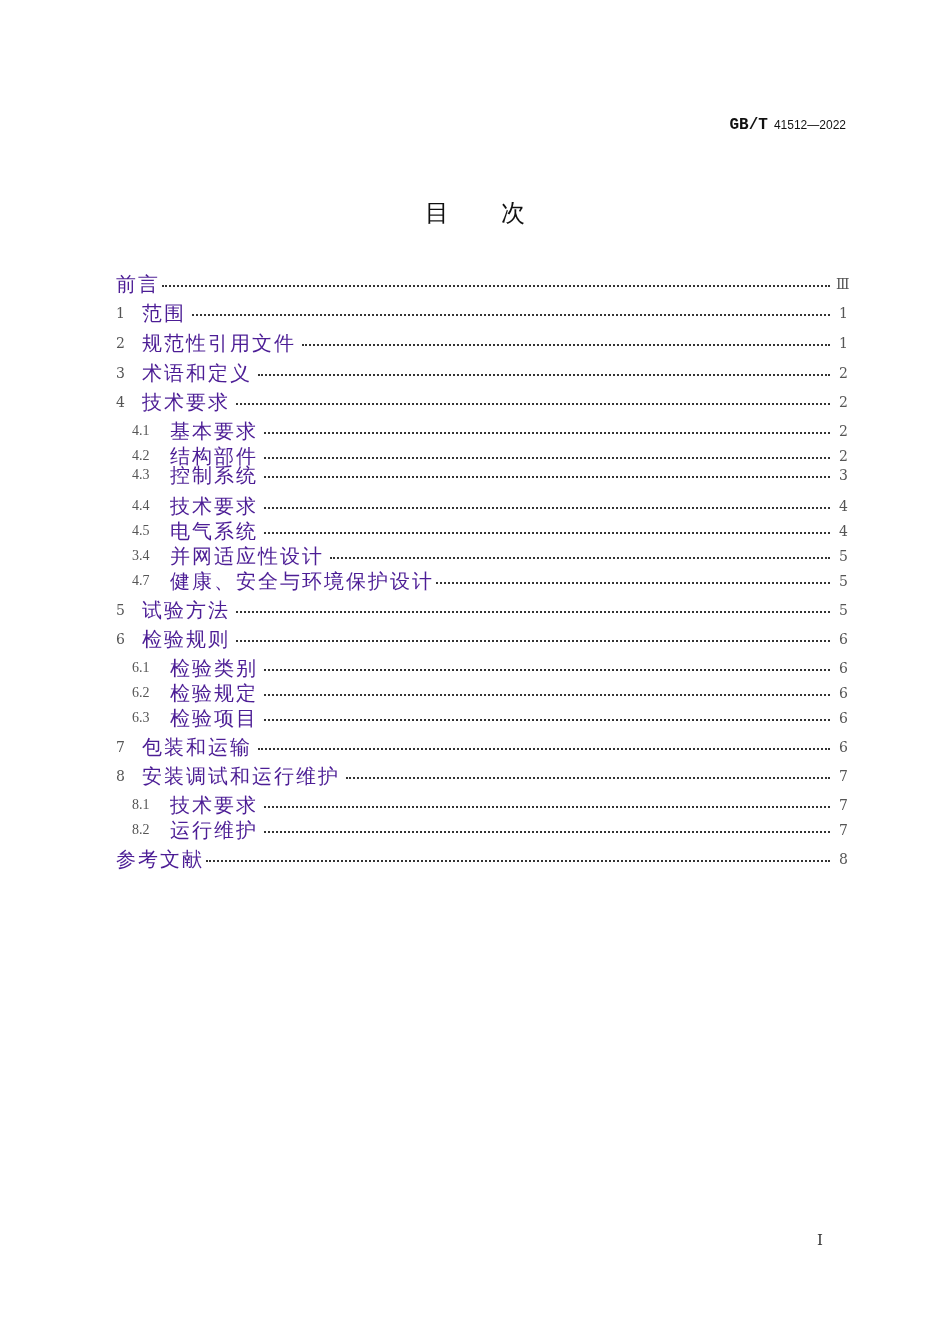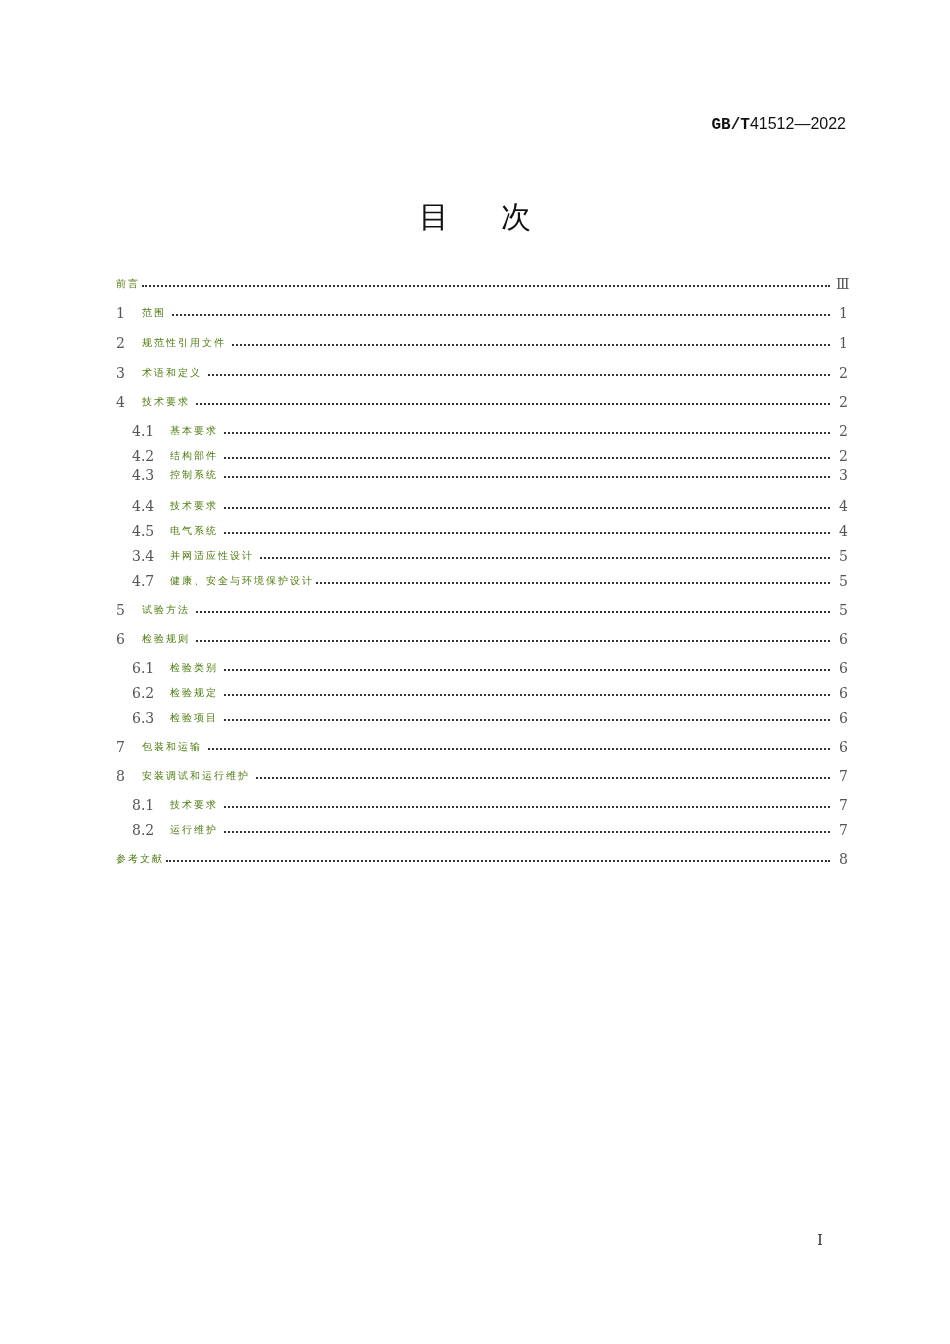--- a/index.html
+++ b/index.html
@@ -23,30 +23,31 @@
     color: #111;
     white-space: nowrap;
   }
   .std-code .gbt {
     font-family: Liberation Mono, monospace;
     font-weight: bold;
     font-size: 16px;
   }
   .std-code .num {
     font-family: "Liberation Sans", "DejaVu Sans", sans-serif;
-    font-size: 16px;
+    font-size: 12px;
+    margin-left: 6px;
   }
   .toc-title {
     position: absolute;
     top: 197px;
     left: 0;
     width: 950px;
     text-align: center;
     font-family: "DejaVu Sans", sans-serif;
-    font-size: 30px;
+    font-size: 24px;
     color: #111;
   }
   .toc-title span { display: inline-block; }
   .toc-title .gap { width: 52px; }
 
   .toc {
     position: absolute;
     left: 116px;
     top: 273px;
     width: 732px;
@@ -62,27 +63,27 @@
     line-height: 22px;
     color: #333;
   }
   .toc-row .num {
     flex: 0 0 auto;
     font-family: "DejaVu Serif", serif;
     color: #555;
   }
   .toc-row.lvl1 .num { width: 26px; }
   .toc-row.lvl2 { left: 16px; width: 716px; }
-  .toc-row.lvl2 .num { width: 38px; }
+  .toc-row.lvl2 .num { width: 38px; font-family: Liberation Serif, serif; }
   .toc-row .label {
     flex: 0 0 auto;
     letter-spacing: 2px;
-    color: #4d7c0f;
+    color: #4c1d95;
     font-family: "DejaVu Sans", sans-serif;
-    font-size: 10px;
+    font-size: 20px;
   }
   .toc-row .leader {
     flex: 1 1 auto;
     overflow: hidden;
     white-space: nowrap;
     margin: 0 6px 0 6px;
     height: 22px;
     position: relative;
   }
   .toc-row .leader::before {

